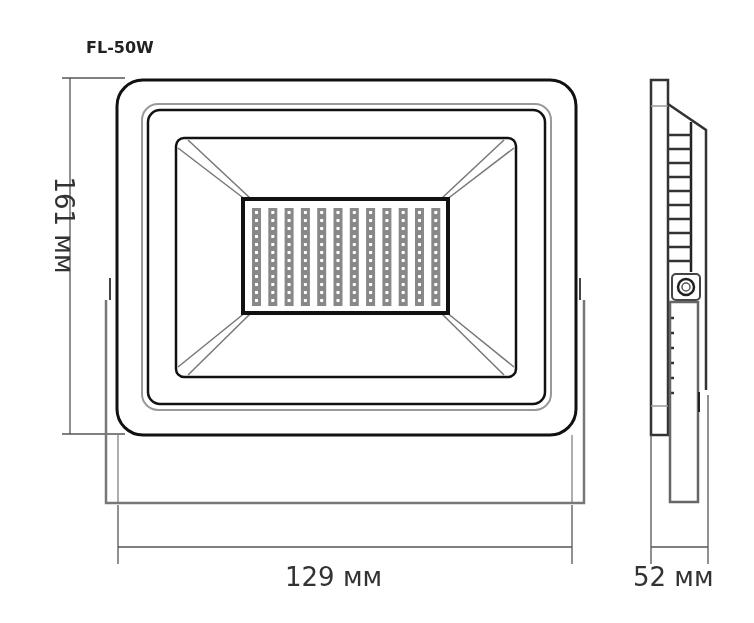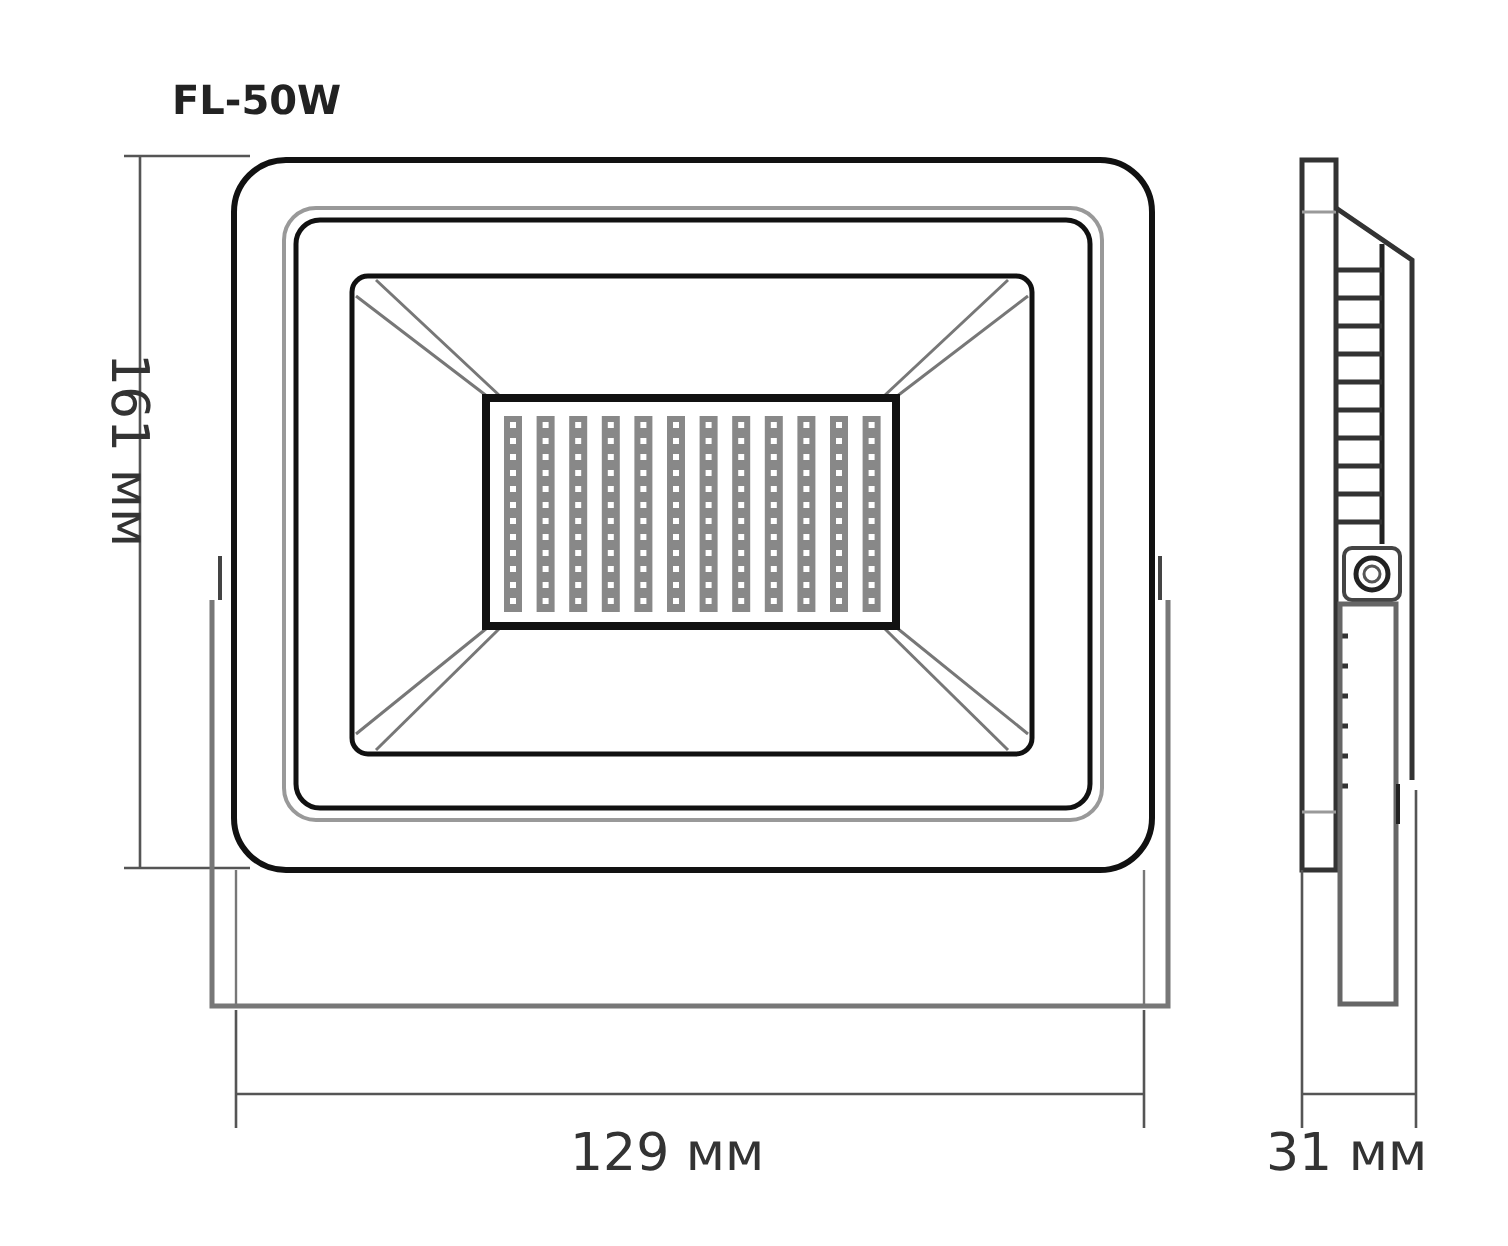--- a/index.html
+++ b/index.html
@@ -1,17 +1,17 @@
 <!DOCTYPE html>
 <html><head>
 <meta charset="utf-8">
 <style>
   html,body{margin:0;padding:0;background:#fff;}
   body{width:754px;height:623px;position:relative;overflow:hidden;font-family:"DejaVu Sans","Liberation Sans",sans-serif;}
-  .title{position:absolute;left:86px;top:38px;font-size:20px;font-weight:bold;color:#222;letter-spacing:0px;}
+  .title{position:absolute;left:86px;top:38px;font-size:16px;font-weight:bold;color:#222;letter-spacing:0px;}
   .lbl{position:absolute;font-size:26px;color:#333;}
   .lbl-w{left:285px;top:562px;}
   .lbl-d{left:633px;top:562px;}
   .lbl-h{left:14px;top:210px;transform-origin:center;transform:rotate(90deg);width:100px;text-align:center;}
   svg{position:absolute;left:0;top:0;}
 </style>
 </head>
 <body>
 
 <div class="title">FL-50W</div>
@@ -249,13 +249,13 @@
 
   <g stroke="#555" stroke-width="1.3">
     <line x1="651" y1="435" x2="651" y2="564"></line>
     <line x1="708" y1="395" x2="708" y2="564"></line>
     <line x1="651" y1="547" x2="708" y2="547"></line>
   </g>
 </svg>
 
 <div class="lbl lbl-h">161 мм</div>
 <div class="lbl lbl-w">129 мм</div>
-<div class="lbl lbl-d">31 мм</div>
+<div class="lbl lbl-d">52 мм</div>
 
 </body></html>

